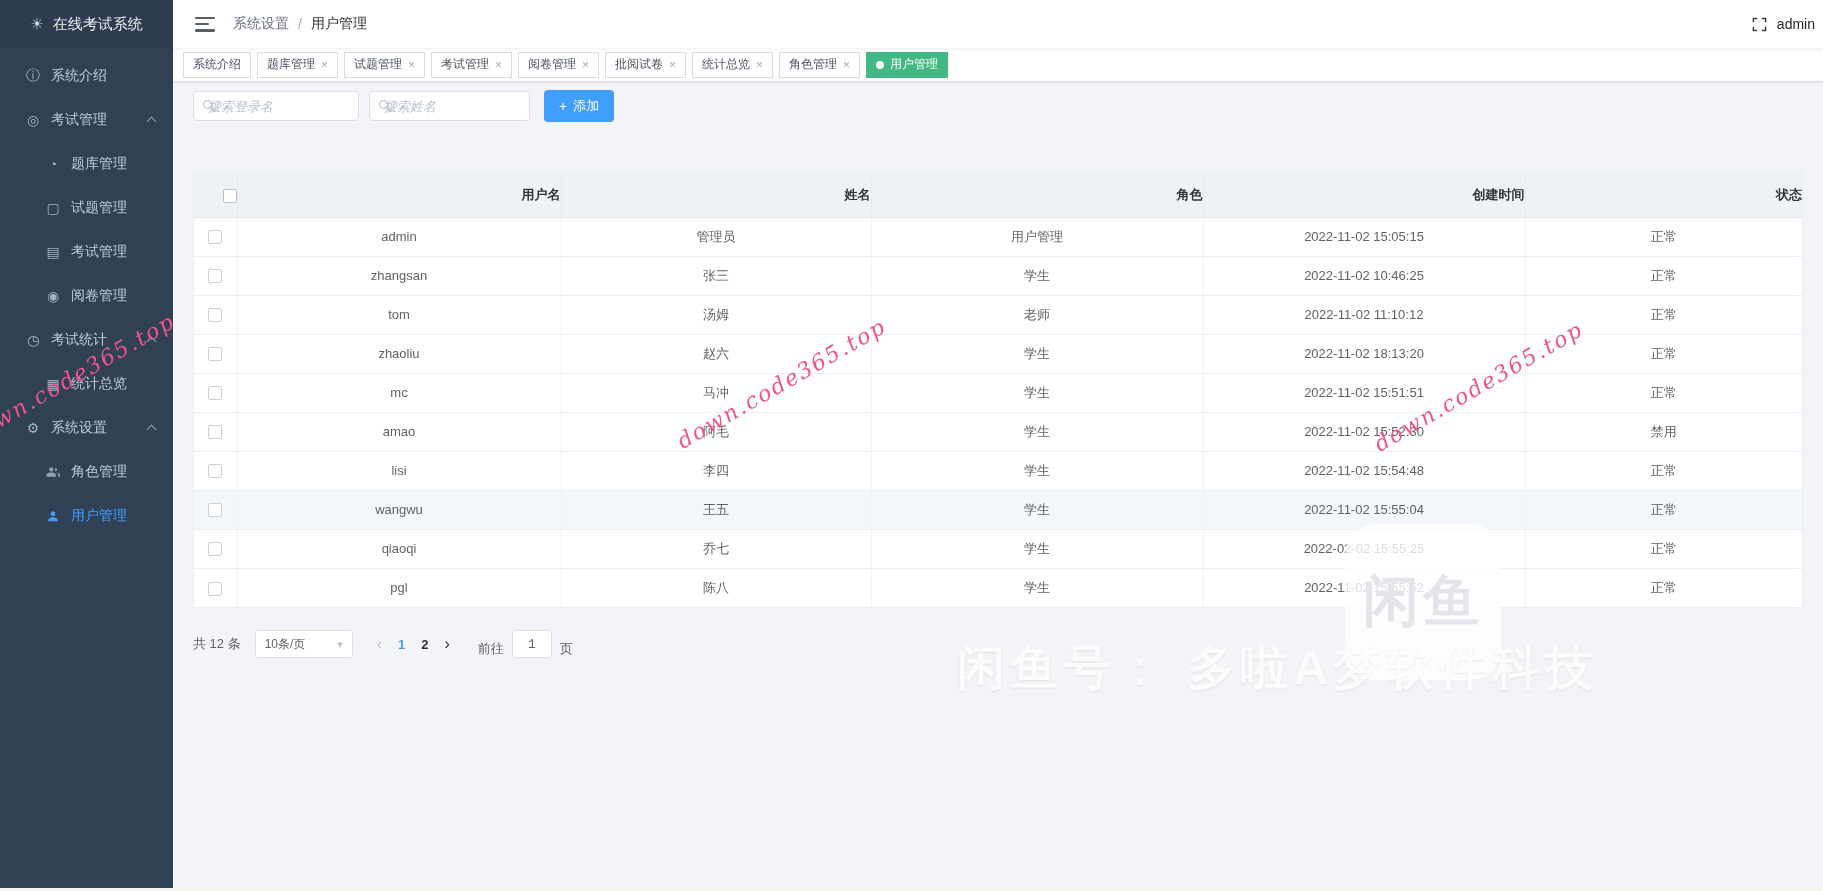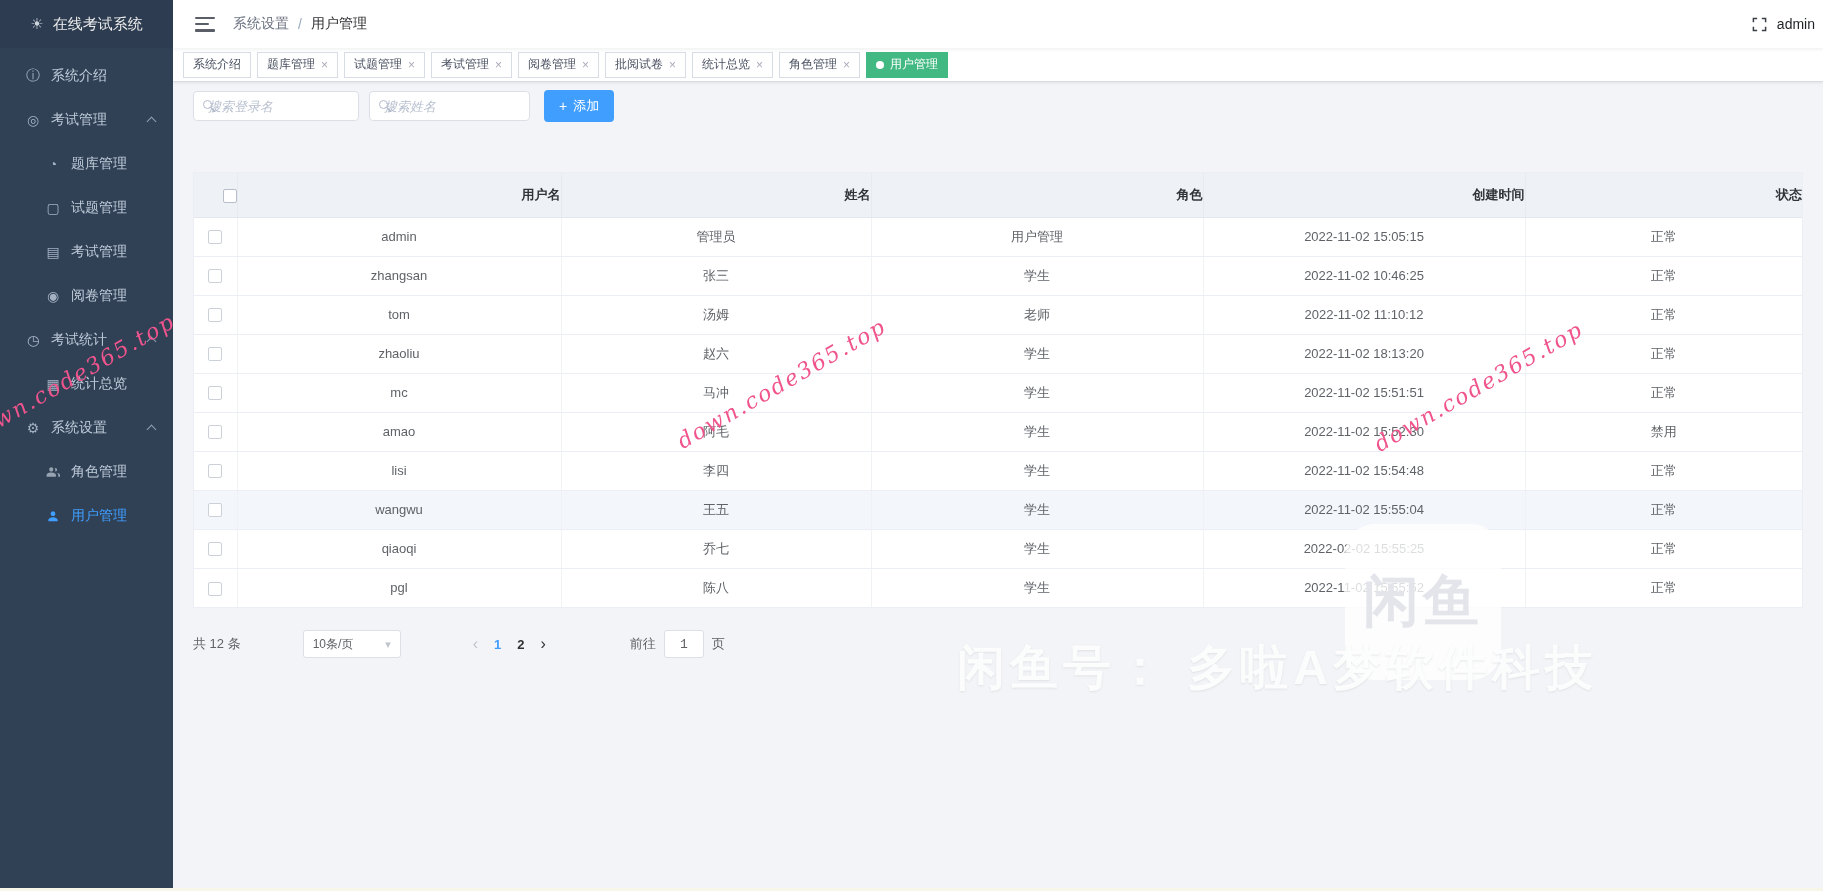--- a/index.html
+++ b/index.html
@@ -70,32 +70,32 @@
   th { height:44px; background:#eef1f6; color:#2f3438; font-weight:600; font-size:13px;
        border-bottom:1px solid #e2e7ee; border-right:1px solid #e7ebf1; text-align:right; }
   td { height:39px; text-align:center; border-bottom:1px solid #ebeef5; border-right:1px solid #f0f2f6; background:#fff; }
   th:last-child, td:last-child { border-right:none; }
   tr:last-child td { border-bottom:none; }
   tr.hl td { background:#f3f6fb; }
   .cb { display:inline-block; width:14px; height:14px; border:1px solid #ccd1d9; border-radius:2px;
         background:#fff; vertical-align:middle; cursor:pointer; }
   th .cb { border-color:#b9bfc9; }
   
-  .pagination { display:flex; align-items:center; margin:22px 0 0 20px; font-size:13px; color:#606266;gap:48px; }
+  .pagination { display:flex; align-items:center; margin:22px 0 0 20px; font-size:13px; color:#606266; }
   .pg-total { margin-right:14px; }
   .size-select { width:98px; height:28px; border:1px solid #dcdfe6; border-radius:3px; background:#fff;
                  display:flex; align-items:center; justify-content:space-between; padding:0 9px;
                  font-size:12px; color:#606266; cursor:pointer; }
   .size-select .caret { color:#c0c4cc; font-size:11px; }
   .pager { display:flex; align-items:center; gap:16px; margin-left:24px; }
   .pg-prev { color:#c0c4cc; font-size:16px; cursor:pointer; }
   .pg-next { color:#303133; font-size:16px; cursor:pointer; }
   .pg-num { color:#303133; font-weight:700; cursor:pointer; font-size:13px; }
   .pg-num.current { color:#409eff; }
-  .goto { display:flex; align-items:center; gap:8px; margin-left:36px;font-family:Liberation Mono, monospace; }
+  .goto { display:flex; align-items:flex-end; gap:8px; margin-left:28px;font-family:Liberation Mono, monospace; }
   .goto-input { width:40px; height:28px; border:1px solid #dcdfe6; border-radius:3px; text-align:center;
                 font-size:13px; color:#606266; outline:none; font-family:inherit; }
   
   .wm-pink { position:absolute; font-family:"DejaVu Serif","Liberation Serif",serif; font-style:italic;
              font-size:22px; letter-spacing:2px; color:#f0548c; transform:rotate(-30deg);
              white-space:nowrap; z-index:50; pointer-events:none; }
   #wm1 { left:-48px; top:366px; }
   #wm2 { left:663px; top:371px; }
   #wm3 { left:1360px; top:374px; }
   .brand-logo { position:absolute; left:1345px; top:524px; width:156px; height:156px;

